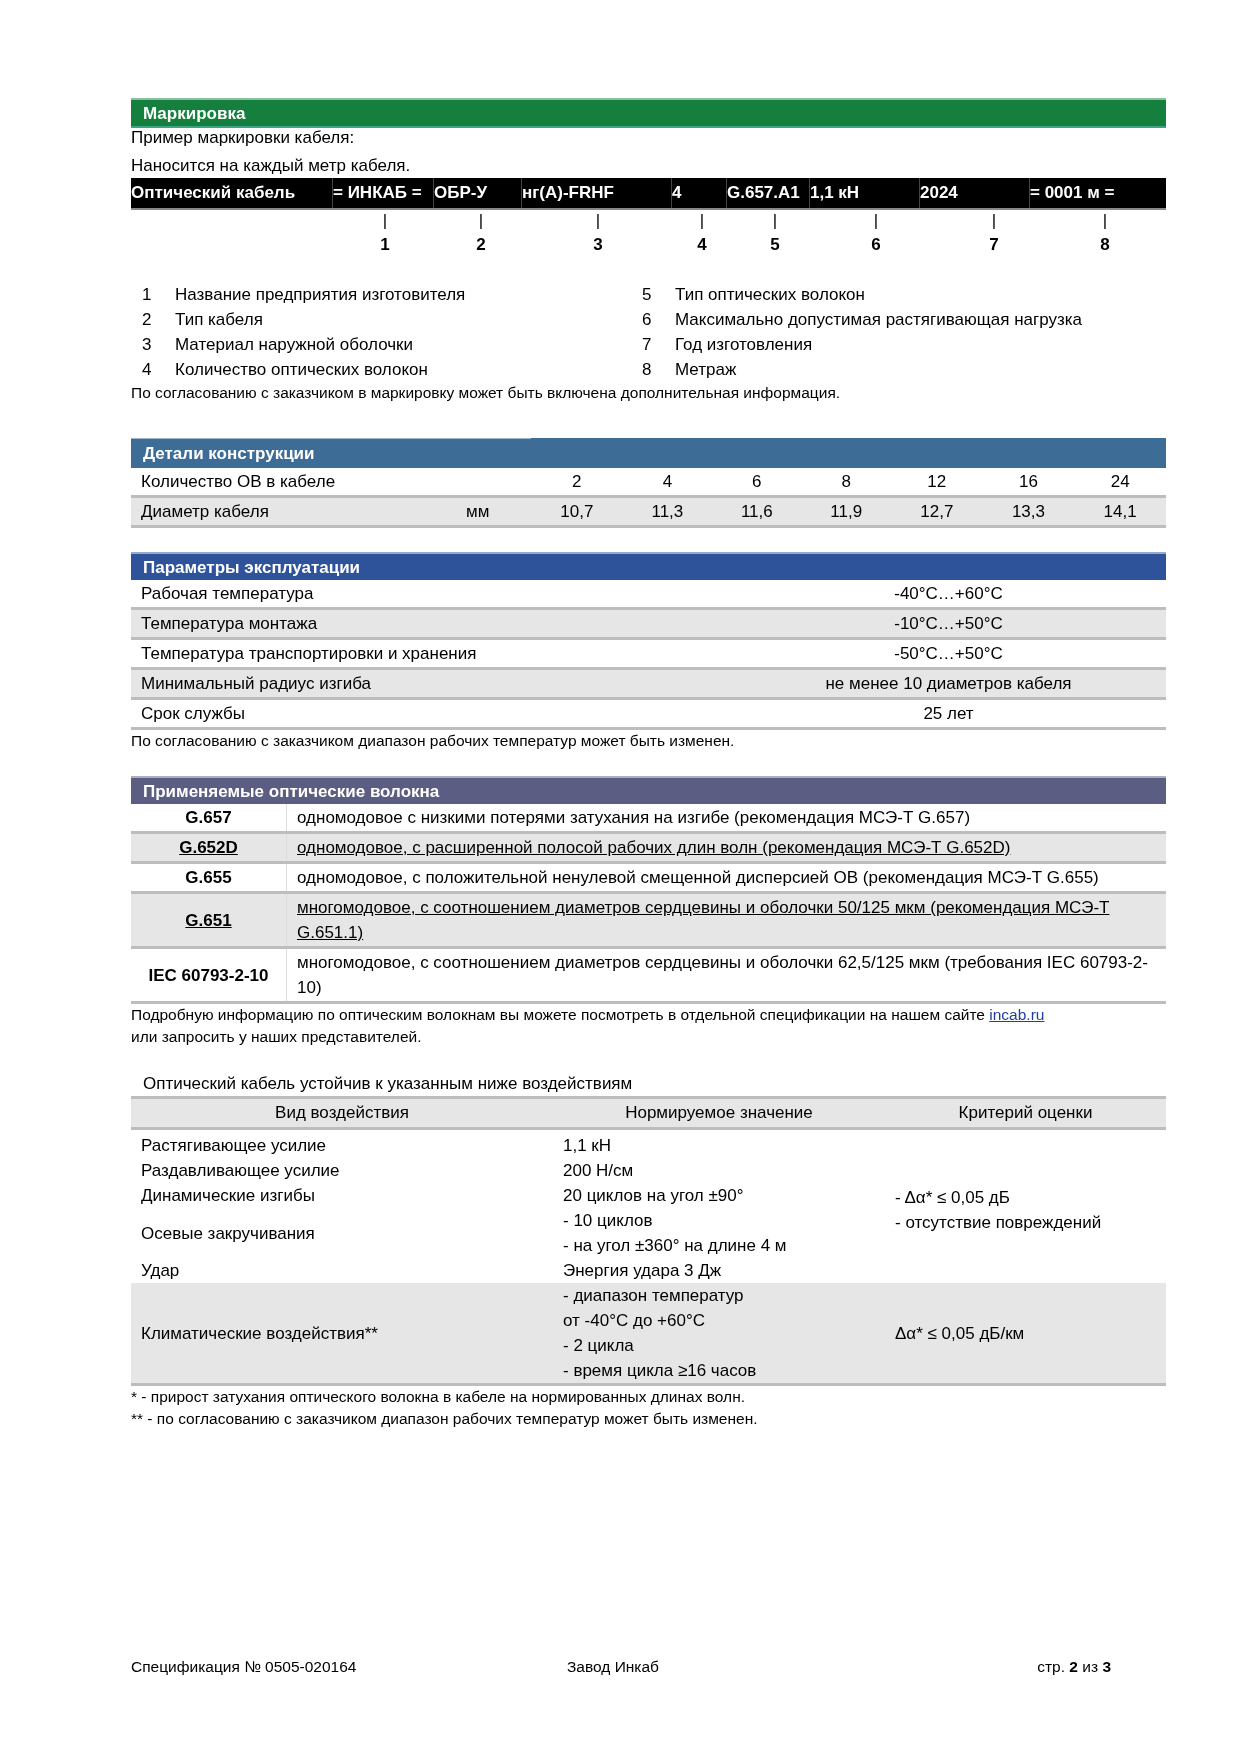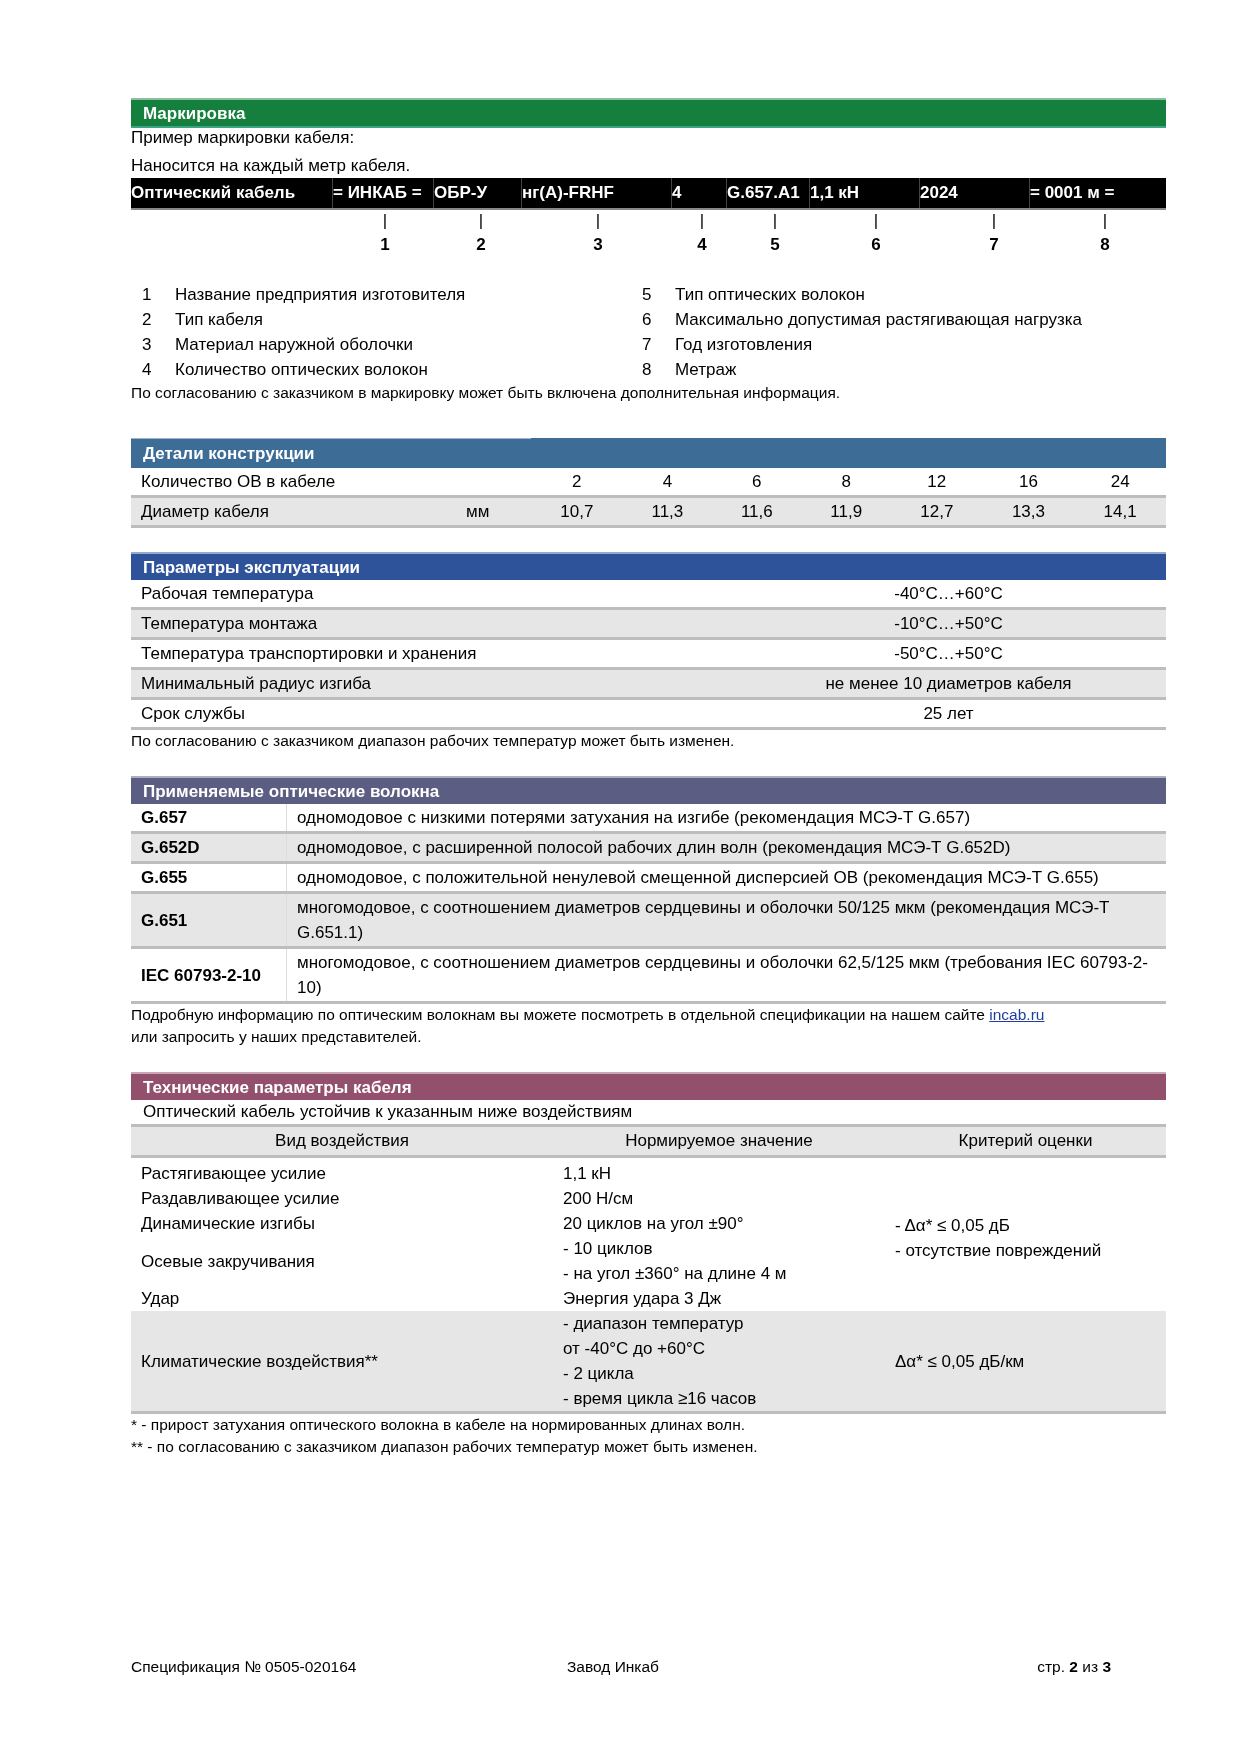--- a/index.html
+++ b/index.html
@@ -27,22 +27,22 @@
   .legend .item { display: flex; height: 25px; line-height: 25px; }
   .legend .num { width: 33px; padding-left: 11px; }
 
   table { border-collapse: collapse; width: 100%; }
   td { padding: 0 10px; font-size: 17px; }
   .tbl td { height: 27px; border-bottom: 3px solid #bdbdbd; }
   .tbl tr.alt td { background: #e6e6e6; }
   .center { text-align: center; }
 
   .fib td { border-bottom: 3px solid #bdbdbd; vertical-align: middle; line-height: 25px; padding-top: 1px; padding-bottom: 1px; }
-  .fib td.code { width: 135px; font-weight: bold; border-right: 1px solid #ddd; }
-  .fib tr.alt td { background: #e6e6e6; }
+  .fib td.code { width: 135px; text-align: center; font-weight: bold; border-right: 1px solid #ddd; }
+  .fib tr.alt td { background: #e6e6e6; text-decoration: underline; }
 
   .tech td { line-height: 25px; vertical-align: middle; }
   .tech th { font-weight: normal; font-size: 17px; height: 26px; background: #e6e6e6; border-top: 3px solid #bdbdbd; border-bottom: 3px solid #bdbdbd; }
   .tech tr.alt td { background: #e6e6e6; border-bottom: 3px solid #bdbdbd; }
 
   a.link { color: #1f3f9e; text-decoration: underline; }
 
   .footer { position: absolute; top: 1658px; left: 131px; width: 980px; height: 24px; font-size: 15.5px; }
   .footer .l { position: absolute; left: 0; }
   .footer .m { position: absolute; left: 436px; }
@@ -223,21 +223,20 @@
           <td>многомодовое, с соотношением диаметров сердцевины и оболочки 62,5/125 мкм (требования IEC 60793-2-10)</td>
         </tr>
   </tbody>
     </table>
   <div class="note">
     <span>Подробную информацию по оптическим волокнам вы можете посмотреть в отдельной спецификации на нашем сайте </span><a class="link">incab.ru</a><br>
     <span>или запросить у наших представителей.</span>
   </div>
 
   <div style="height:24px"></div>
-  <div class="sec-head wine">Технические параметры кабеля</div>
   <div class="line" style="padding-left:12px">Оптический кабель устойчив к указанным ниже воздействиям</div>
   <table class="tech">
     <tbody>
         <tr>
       <th style="width:420px">Вид воздействия</th>
       <th style="width:330px">Нормируемое значение</th>
       <th>Критерий оценки</th>
     </tr>
     <tr>
           <td style="padding-top:3px">Растягивающее усилие</td>

